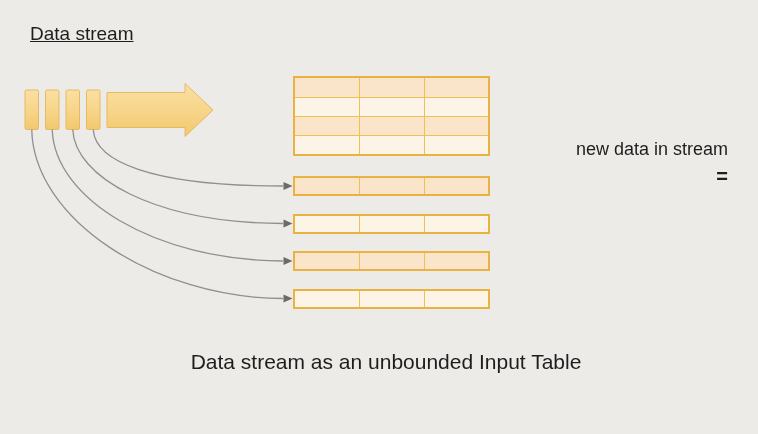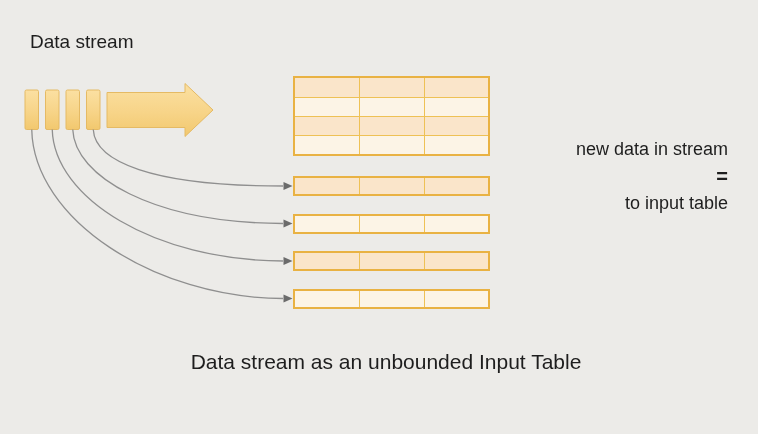--- a/index.html
+++ b/index.html
@@ -9,21 +9,21 @@
   }
   .stage {
     position: relative;
     width: 758px;
     height: 434px;
     background: var(--bg, #ECEBE8);
     overflow: hidden;
     color: var(--text, #1E1E1E);
   }
   .label { position: absolute; font-size: 19px; line-height: 24px; color: var(--text); }
-  .label-data-stream { left: 30px; top: 30px; }
+  .label-data-stream { left: 30px; top: 22px; text-decoration: underline; }
   .label-unbounded { left: 275px; top: 38px; width: 240px; text-align: center; }
 
   svg.graphics { position: absolute; left: 0; top: 0; }
   .bar, .bigarrow { fill: url(#goldGrad); stroke: var(--shape-border); stroke-width: 1; }
   .curve { fill: none; stroke: var(--curve); stroke-width: 1.3; }
   .ahead { fill: var(--arrowhead); stroke: none; }
   stop.s1 { stop-color: var(--shape-top); }
   stop.s2 { stop-color: var(--shape-mid); }
   stop.s3 { stop-color: var(--shape-bottom); }
 
@@ -133,18 +133,17 @@
       <div class="approw light" style="top: 288.5px;">
         <div class="cell"></div>
         <div class="cell"></div>
         <div class="cell"></div>
       </div>
     </div>
 
   <div class="annotation">
     <div>new data in stream</div>
     <div class="eq">=</div>
-    <div>to input table</div>
   </div>
 
   <div class="caption">Data stream as an unbounded Input Table</div>
 
 </div>
 
 </body></html>

